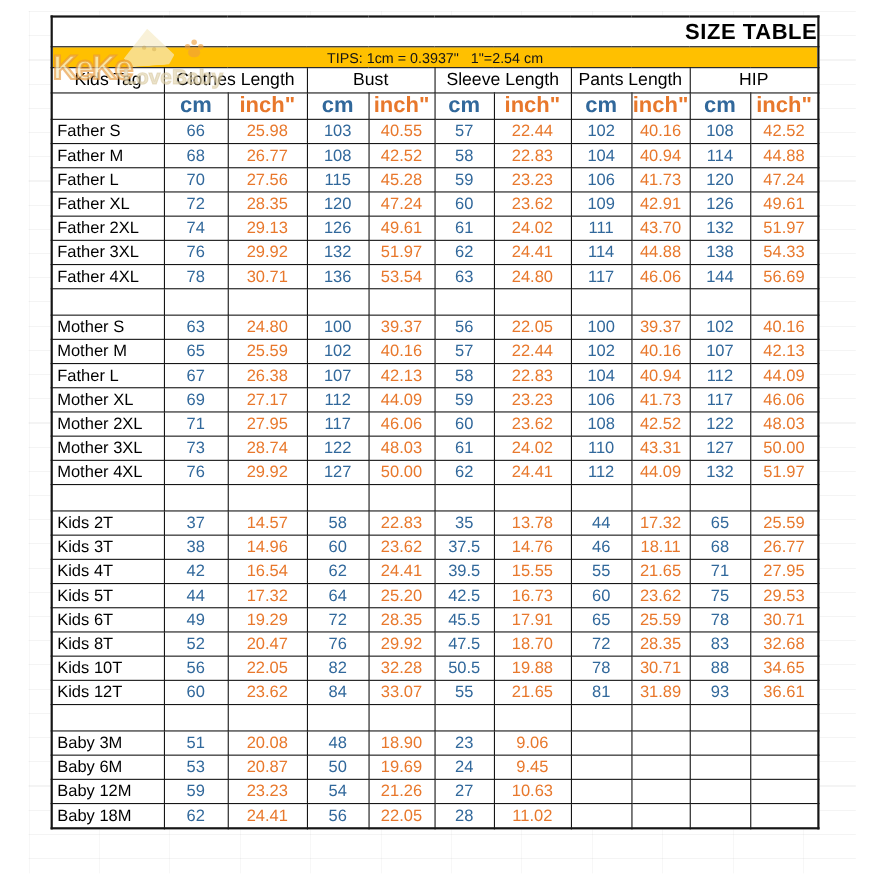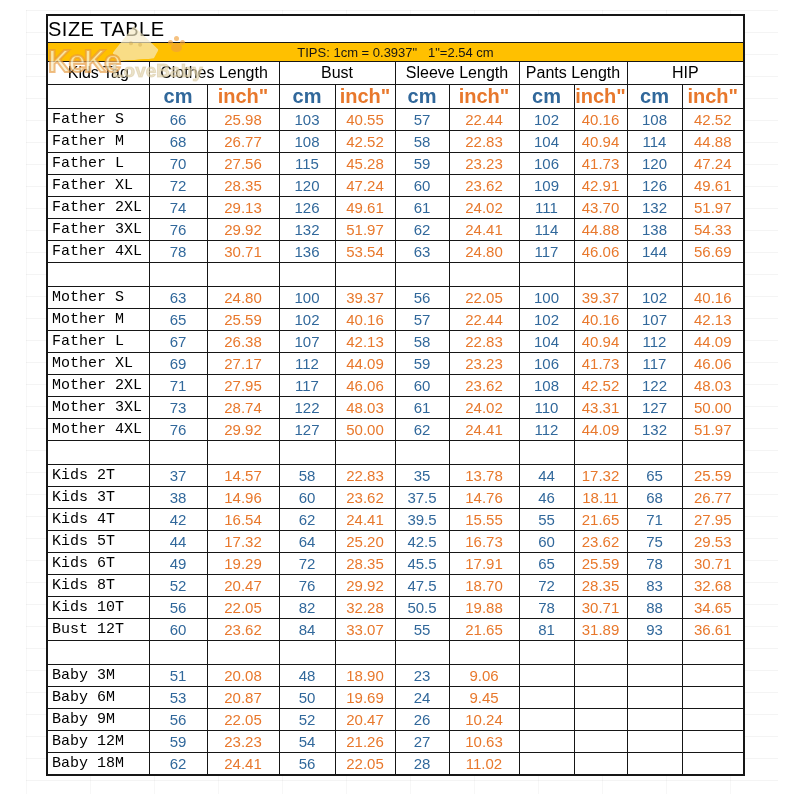--- a/index.html
+++ b/index.html
@@ -25,32 +25,32 @@
   table.size-table{
     position:absolute;left:46px;top:14px;z-index:1;
     border-collapse:collapse;table-layout:fixed;background:#fff;
     border:2px solid var(--line);
   }
   .size-table th,.size-table td{
     border:1px solid var(--line);padding:0;overflow:hidden;white-space:nowrap;
     vertical-align:middle;
   }
   .r-title th{
-    height:26px;font-size:20px;font-weight:400;color:#000;text-align:left;letter-spacing:.5px;margin-left:16px;
+    height:26px;font-size:20px;font-weight:700;color:#000;text-align:right;letter-spacing:.5px;margin-left:16px;
   }
   .r-tips td{
     height:18px;background:var(--tips-bg);color:#151515;text-align:center;
     font-size:13px;font-weight:400;white-space:pre;
   }
   .r-group th{height:22px;font-size:16px;font-weight:400;color:#000;text-align:center;}
   .r-unit th{height:20px;font-size:20px;font-weight:700;text-align:center;}
   .u-cm{color:var(--cm);}
   .u-in{color:var(--in);}
   tbody td{height:21px;font-size:15px;text-align:center;color:#000;}
-  tbody td.tag{text-align:left;padding-left:4px;font-family:Liberation Mono, monospace;}
+  tbody td.tag{text-align:left;padding-left:4px;}
   tbody td.v-cm{color:var(--cm);}
   tbody td.v-in{color:var(--in);}
   tr.sep td{height:23px;}
   
   .watermark{position:absolute;left:48px;top:24px;width:240px;height:84px;z-index:2;opacity:.8;pointer-events:none;padding-left:43px;}
   .wm-house{
     position:absolute;left:64px;top:2px;width:46px;height:34px;
     background:rgba(246,235,197,.85);
     clip-path:polygon(50% 0%,100% 75%,88% 100%,12% 100%,0% 75%);
     transform:rotate(-4deg);
@@ -428,21 +428,21 @@
           <td class="v-cm">82</td>
           <td class="v-in">32.28</td>
           <td class="v-cm">50.5</td>
           <td class="v-in">19.88</td>
           <td class="v-cm">78</td>
           <td class="v-in">30.71</td>
           <td class="v-cm">88</td>
           <td class="v-in">34.65</td>
         </tr>
         <tr>
-          <td class="tag">Bust 12T</td>
+          <td class="tag">Kids 12T</td>
           <td class="v-cm">60</td>
           <td class="v-in">23.62</td>
           <td class="v-cm">84</td>
           <td class="v-in">33.07</td>
           <td class="v-cm">55</td>
           <td class="v-in">21.65</td>
           <td class="v-cm">81</td>
           <td class="v-in">31.89</td>
           <td class="v-cm">93</td>
           <td class="v-in">36.61</td>
@@ -480,33 +480,20 @@
           <td class="v-cm">50</td>
           <td class="v-in">19.69</td>
           <td class="v-cm">24</td>
           <td class="v-in">9.45</td>
           <td class="v-cm"></td>
           <td class="v-in"></td>
           <td class="v-cm"></td>
           <td class="v-in"></td>
         </tr>
         <tr>
-          <td class="tag">Baby 9M</td>
-          <td class="v-cm">56</td>
-          <td class="v-in">22.05</td>
-          <td class="v-cm">52</td>
-          <td class="v-in">20.47</td>
-          <td class="v-cm">26</td>
-          <td class="v-in">10.24</td>
-          <td class="v-cm"></td>
-          <td class="v-in"></td>
-          <td class="v-cm"></td>
-          <td class="v-in"></td>
-        </tr>
-        <tr>
           <td class="tag">Baby 12M</td>
           <td class="v-cm">59</td>
           <td class="v-in">23.23</td>
           <td class="v-cm">54</td>
           <td class="v-in">21.26</td>
           <td class="v-cm">27</td>
           <td class="v-in">10.63</td>
           <td class="v-cm"></td>
           <td class="v-in"></td>
           <td class="v-cm"></td>

